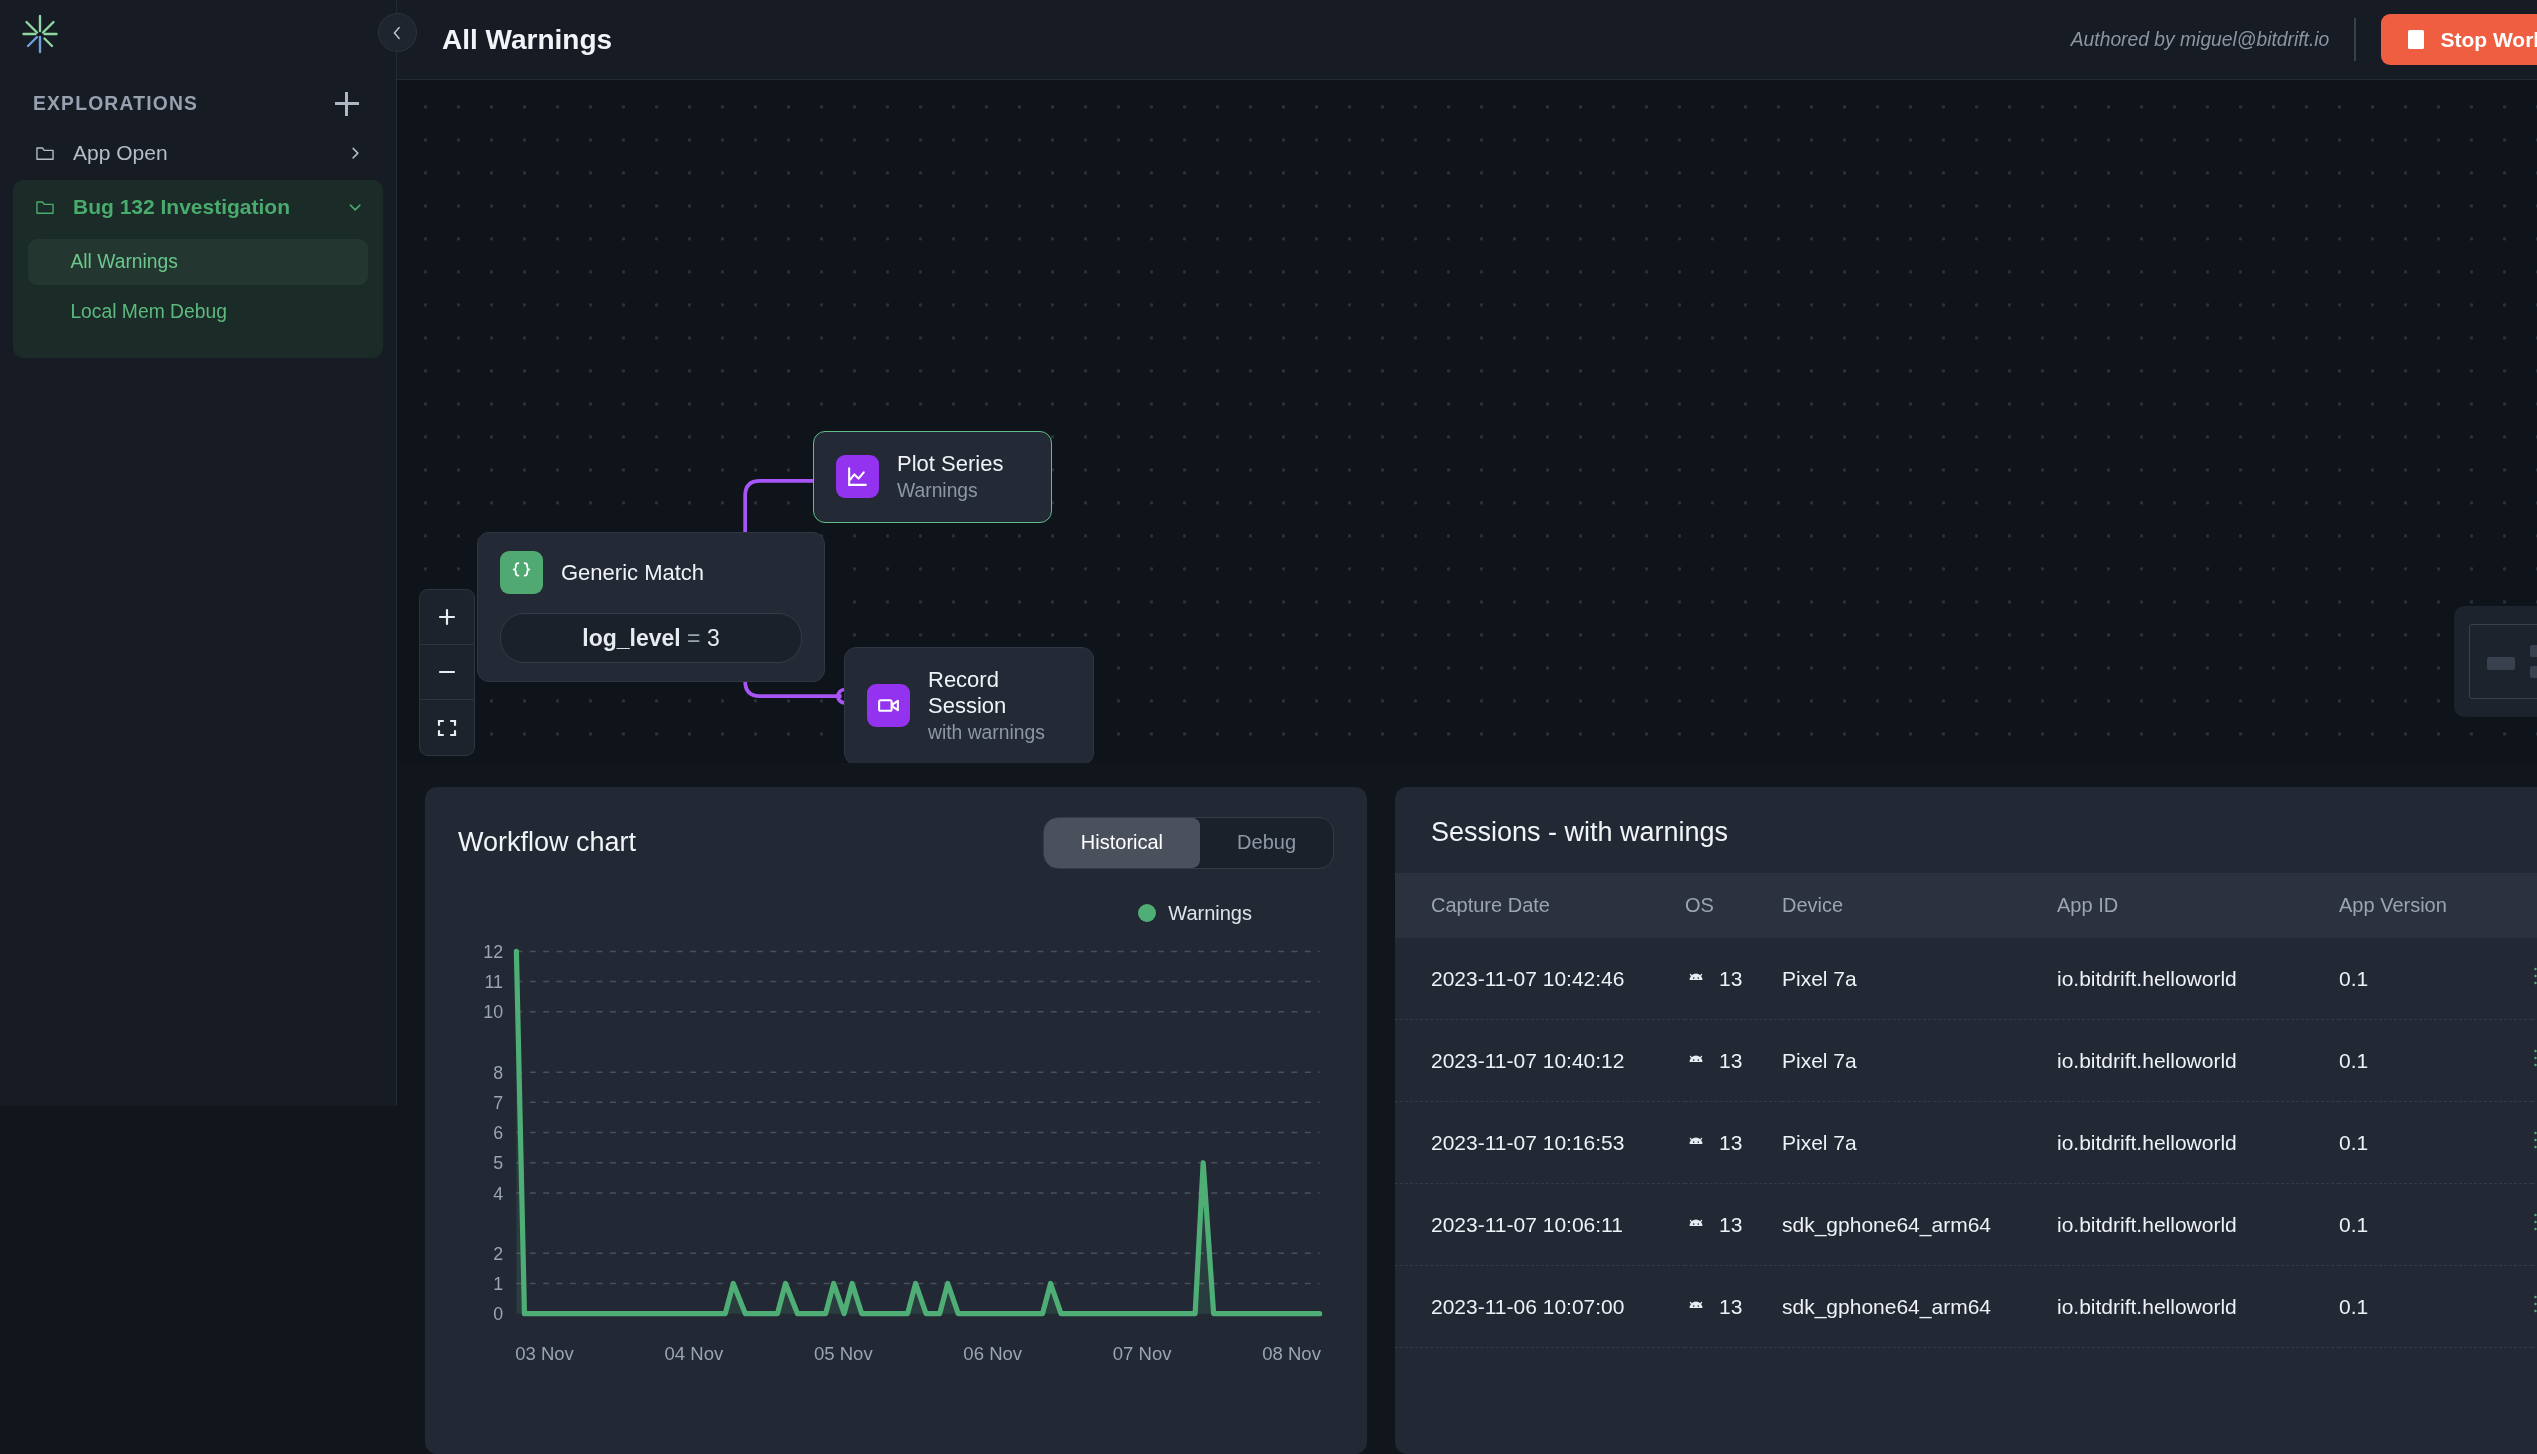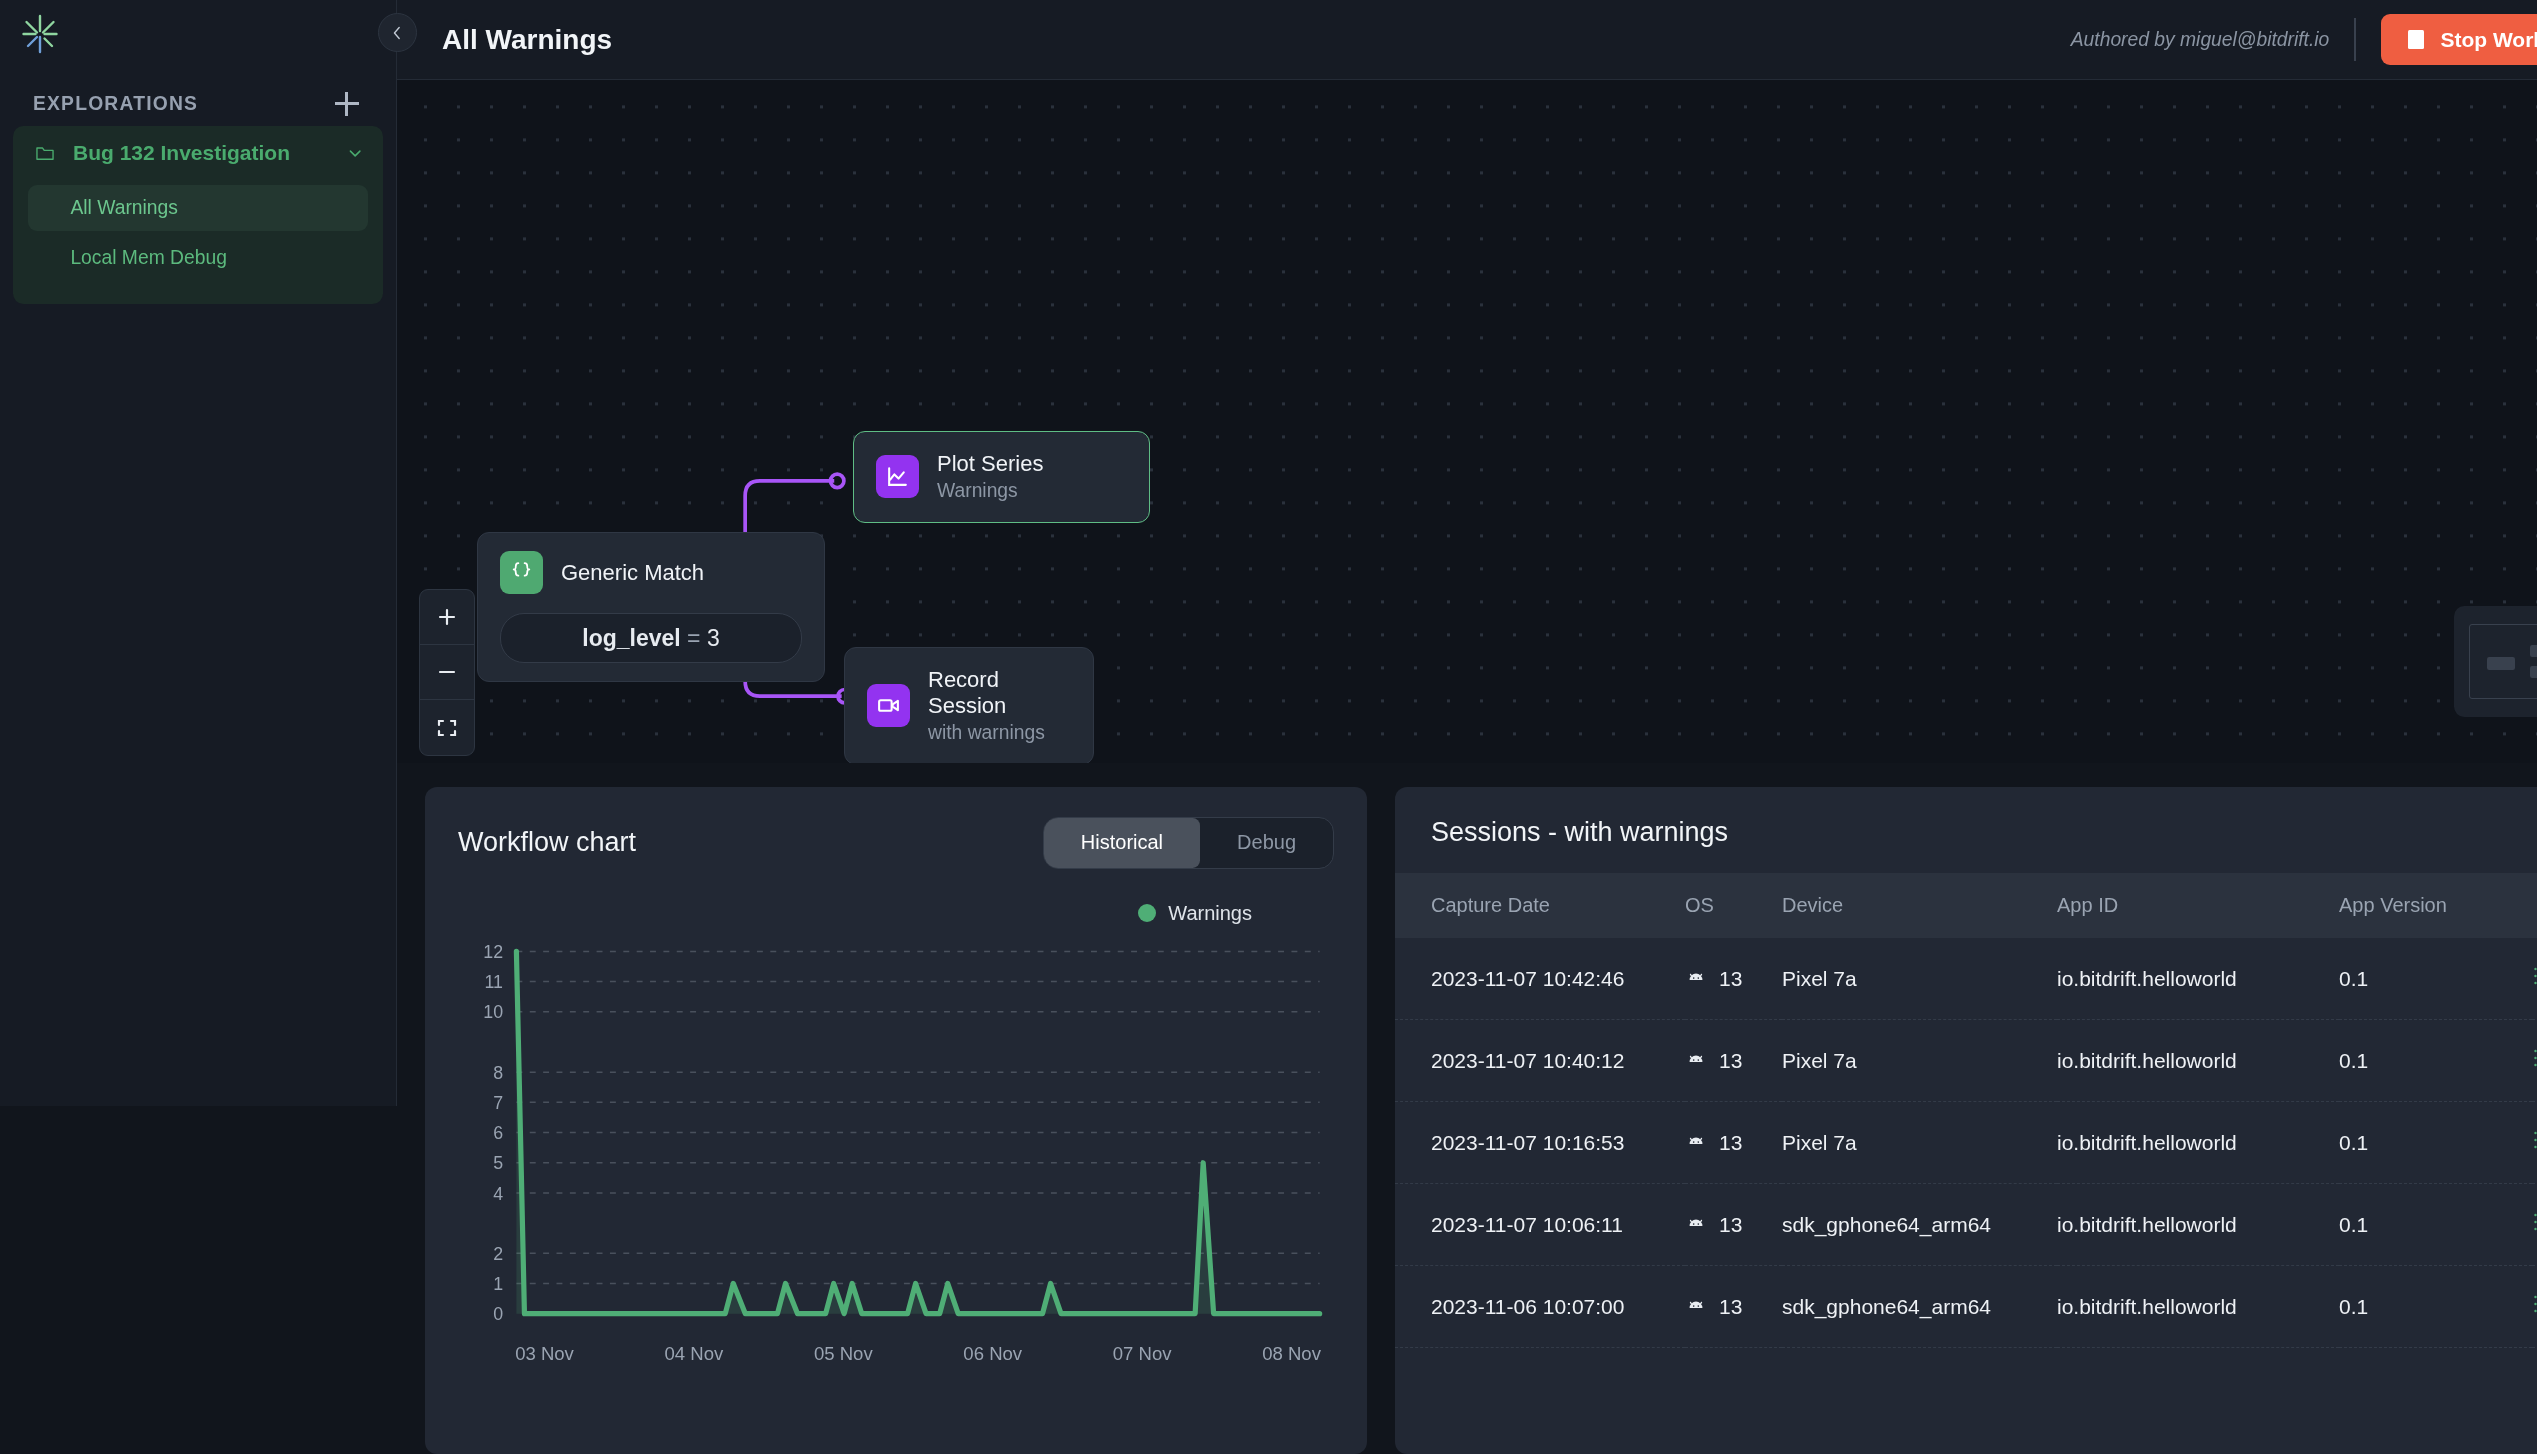--- a/index.html
+++ b/index.html
@@ -205,20 +205,31 @@
           <path d="M44 44 L34 34" stroke="#8fd6a0"></path>
         </g>
       </svg>
     </div>
 
     <div class="explorations-head">
       <span class="explorations-title">EXPLORATIONS</span>
       <span class="plus-btn"></span>
     </div>
 
+    <div class="folder-group">
+      <div class="folder-row">
+        <svg class="chev" viewBox="0 0 24 24" width="22" height="19.3" style="width:24px;height:19.3px;flex:0 0 24px;">
+          <path d="M2 5h7l2 3h11v11H2z" fill="none" stroke="#b4bdc9" stroke-width="1.7" stroke-linejoin="round"></path>
+        </svg>
+        <span class="fname">App Open</span>
+        <svg class="chev" viewBox="0 0 24 24">
+          <path d="M9 5l7 7-7 7" fill="none" stroke="#b4bdc9" stroke-width="2.2" stroke-linecap="round" stroke-linejoin="round"></path>
+        </svg>
+      </div>
+    </div>
 
 
     <div class="folder-group active">
       <div class="folder-row">
         <svg viewBox="0 0 24 24" style="width:24px;height:19.3px;flex:0 0 24px;">
           <path d="M2 5h7l2 3h11v11H2z" fill="none" stroke="#4aab6e" stroke-width="1.7" stroke-linejoin="round"></path>
         </svg>
         <span class="fname">Bug 132 Investigation</span>
         <svg class="chev" viewBox="0 0 24 24">
           <path d="M5 9l7 7 7-7" fill="none" stroke="#4aab6e" stroke-width="2.2" stroke-linecap="round" stroke-linejoin="round"></path>
@@ -269,21 +280,21 @@
           </span>
           <span class="node-title">Generic Match</span>
         </div>
         <div class="pill">
           <b>log_level</b>
           <span class="eq">=</span>
           <span>3</span>
         </div>
       </div>
 
-      <div class="node hl" style="left:456px; top:351px; width:297px; padding:19.3px 22px;">
+      <div class="node hl" style="left:416px; top:351px; width:239px; padding:19.3px 22px;">
         <div class="node-head">
           <span class="node-icon icon-purple">
             <svg width="25" height="25" viewBox="0 0 24 24">
               <path d="M4 4v16h16" fill="none" stroke="#fff" stroke-width="2" stroke-linecap="round"></path>
               <path d="M5 15l4-5 4 4 5-6" fill="none" stroke="#fff" stroke-width="2" stroke-linecap="round" stroke-linejoin="round"></path>
             </svg>
           </span>
           <span>
             <span class="node-title" style="display:block;">Plot Series</span>
             <span class="node-sub" style="display:block;">Warnings</span>

